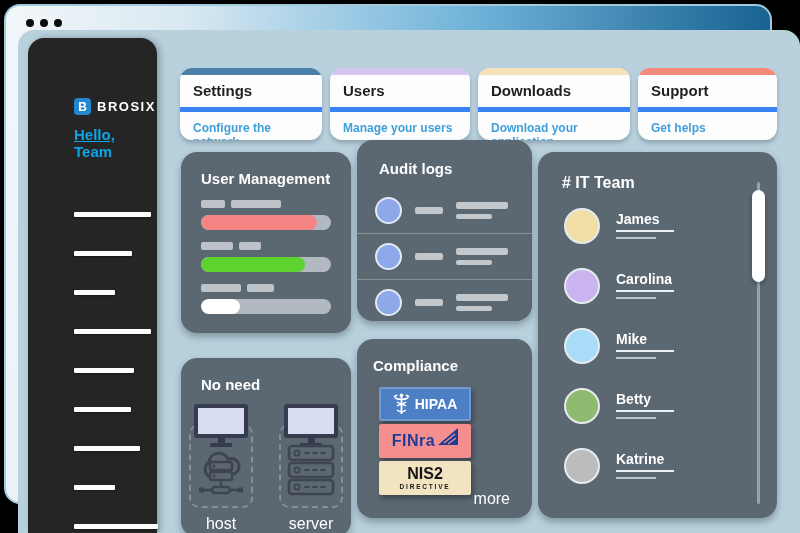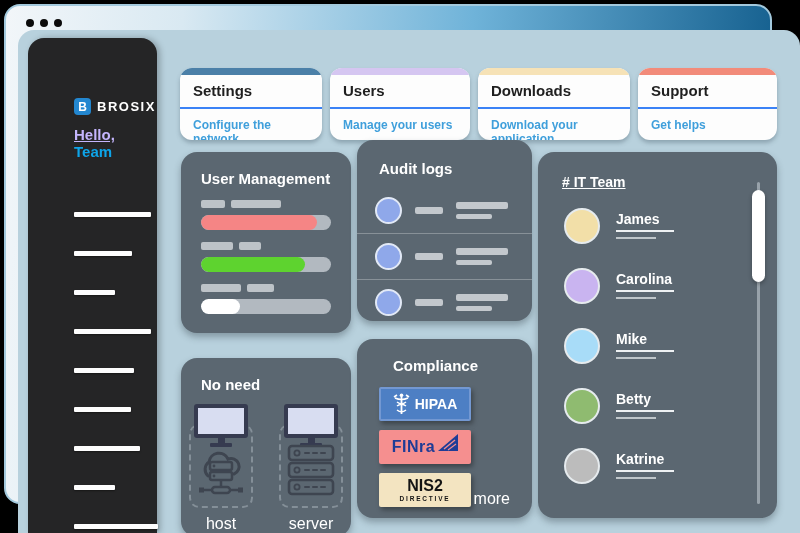--- a/index.html
+++ b/index.html
@@ -28,32 +28,32 @@
     background:#252526; border-radius:16px 16px 0 0;
     box-shadow:3px 0 6px rgba(0,0,0,.25);
   }
   .logo-row { position:absolute; left:46px; top:60px; display:flex; align-items:center; gap:6px; }
   .logo-mark {
     width:17px; height:17px; border-radius:4px; background:#2387d0;
     color:#fff; font-size:12px; font-weight:bold; display:flex; align-items:center; justify-content:center;
   }
   .logo-text { color:#fff; font-size:13px; font-weight:bold; letter-spacing:1.5px; }
   .greeting { position:absolute; left:46px; top:88px; font-size:15px; font-weight:600; }
-  .greeting .hello { color:#c4b5fd;text-decoration:underline; }
+  .greeting .hello { color:#0ea5e9;text-decoration:underline; }
   .greeting .name { color:#0ea5e9; }
   .menu-bars { position:absolute; left:46px; top:174px; }
   .menu-bar { height:5px; background:#fdfdfd; border-radius:1px; margin-bottom:34px; box-shadow:0 1px 2px rgba(0,0,0,.4); }
 
   
   .nav-card {
     position:absolute; top:68px; height:72px; background:#fdfdfd; border-radius:12px;
     overflow:hidden; box-shadow:0 3px 4px rgba(60,80,95,.35);
   }
   .nav-accent { height:7px; }
-  .nav-title { padding:7px 13px 8px; font-size:15px; font-weight:700; color:#1f1f1f; border-bottom:2px solid #3b82f6; }
+  .nav-title { padding:7px 13px 8px; font-size:15px; font-weight:700; color:#1f1f1f; border-bottom:5px solid #3b82f6; }
   .nav-sub { padding:9px 13px; font-size:12px; font-weight:600; color:#3f9fdb; }
 
   
   .slate {
     position:absolute; background:#5b6771; border-radius:16px;
     box-shadow:0 4px 7px rgba(35,45,55,.35); color:#fff;
   }
   .slate-title { font-size:15px; font-weight:600; color:#fff; }
 
   
@@ -68,21 +68,21 @@
   .al-title { margin:20px 0 11px 22px; }
   .al-row { display:flex; align-items:center; gap:13px; padding:9px 10px 9px 18px; }
   .al-row + .al-row { border-top:1px solid rgba(255,255,255,.28); }
   .al-circle { width:27px; height:27px; border-radius:50%; background:#8fa8ea; border:2px solid #e2e9f6; flex:none; }
   .al-bar-s { width:28px; height:7px; background:#c3c8cd; border-radius:2px; flex:none; }
   .al-stack { display:flex; flex-direction:column; gap:5px; }
   .al-bar-l { width:52px; height:7px; background:#c3c8cd; border-radius:2px; }
   .al-bar-m { width:36px; height:5px; background:#c3c8cd; border-radius:2px; }
 
   
-  .it-title { position:absolute; left:24px; top:22px; font-size:14px; font-weight:700;text-decoration:underline; }
+  .it-title { position:absolute; left:24px; top:22px; font-size:16px; font-weight:700; }
   .it-scroll-track { position:absolute; right:17px; top:30px; bottom:14px; width:3px; background:#98a2aa; border-radius:2px; }
   .it-scroll-thumb {
     position:absolute; left:-5px; top:8px; width:13px; height:92px; background:#fff;
     border-radius:7px; box-shadow:0 2px 4px rgba(0,0,0,.3);
   }
   .it-members { position:absolute; left:26px; top:56px; right:44px; }
   .it-member { display:flex; gap:16px; height:60px; align-items:flex-start; }
   .it-avatar { width:36px; height:36px; border-radius:50%; border:2px solid #e6ebee; flex:none; }
   .it-nameblock { padding-top:3px; }
   .it-name { font-size:14px; font-weight:700; color:#fff; }
@@ -98,23 +98,23 @@
     border:2px dashed #848f98; border-radius:10px;
   }
   .nn-monitor { position:absolute; top:-22px; left:50%; transform:translateX(-50%); width:54px; }
   .nn-screen { width:54px; height:34px; background:#d8ddf1; border:4px solid #363b50; border-radius:3px; }
   .nn-neck { width:7px; height:5px; background:#363b50; margin:0 auto; }
   .nn-base { width:22px; height:4px; background:#363b50; border-radius:1px; margin:0 auto; }
   .nn-icon { position:absolute; bottom:4px; left:50%; transform:translateX(-50%); }
   .nn-label { margin-top:7px; font-size:16px; color:#fff; }
 
   
-  .cp-title { margin:18px 0 13px 36px; }
+  .cp-title { margin:18px 0 13px 16px; }
   .cp-badges { margin-left:22px; }
-  .cp-badge { width:92px; height:34px; margin-bottom:9px; border-radius:2px;
+  .cp-badge { width:92px; height:34px; margin-bottom:3px; border-radius:2px;
     display:flex; align-items:center; justify-content:center; box-shadow:2px 3px 5px rgba(0,0,0,.35); }
   .cp-hipaa { gap:5px; border:2px solid #7398d2; }
   .cp-hipaa-text { color:#fff; font-size:14px; font-weight:600; }
   .cp-finra { gap:3px; }
   .cp-finra-text { font-size:16px; font-weight:800; letter-spacing:.5px; }
   .cp-nis2 { flex-direction:column; line-height:1; }
   .cp-nis2-main { font-size:16px; font-weight:800; }
   .cp-nis2-sub { font-size:6.5px; letter-spacing:1.8px; font-weight:700; margin-top:2px; }
   .cp-more { position:absolute; right:22px; bottom:10px; font-size:16px; color:#fff; }
 </style>

